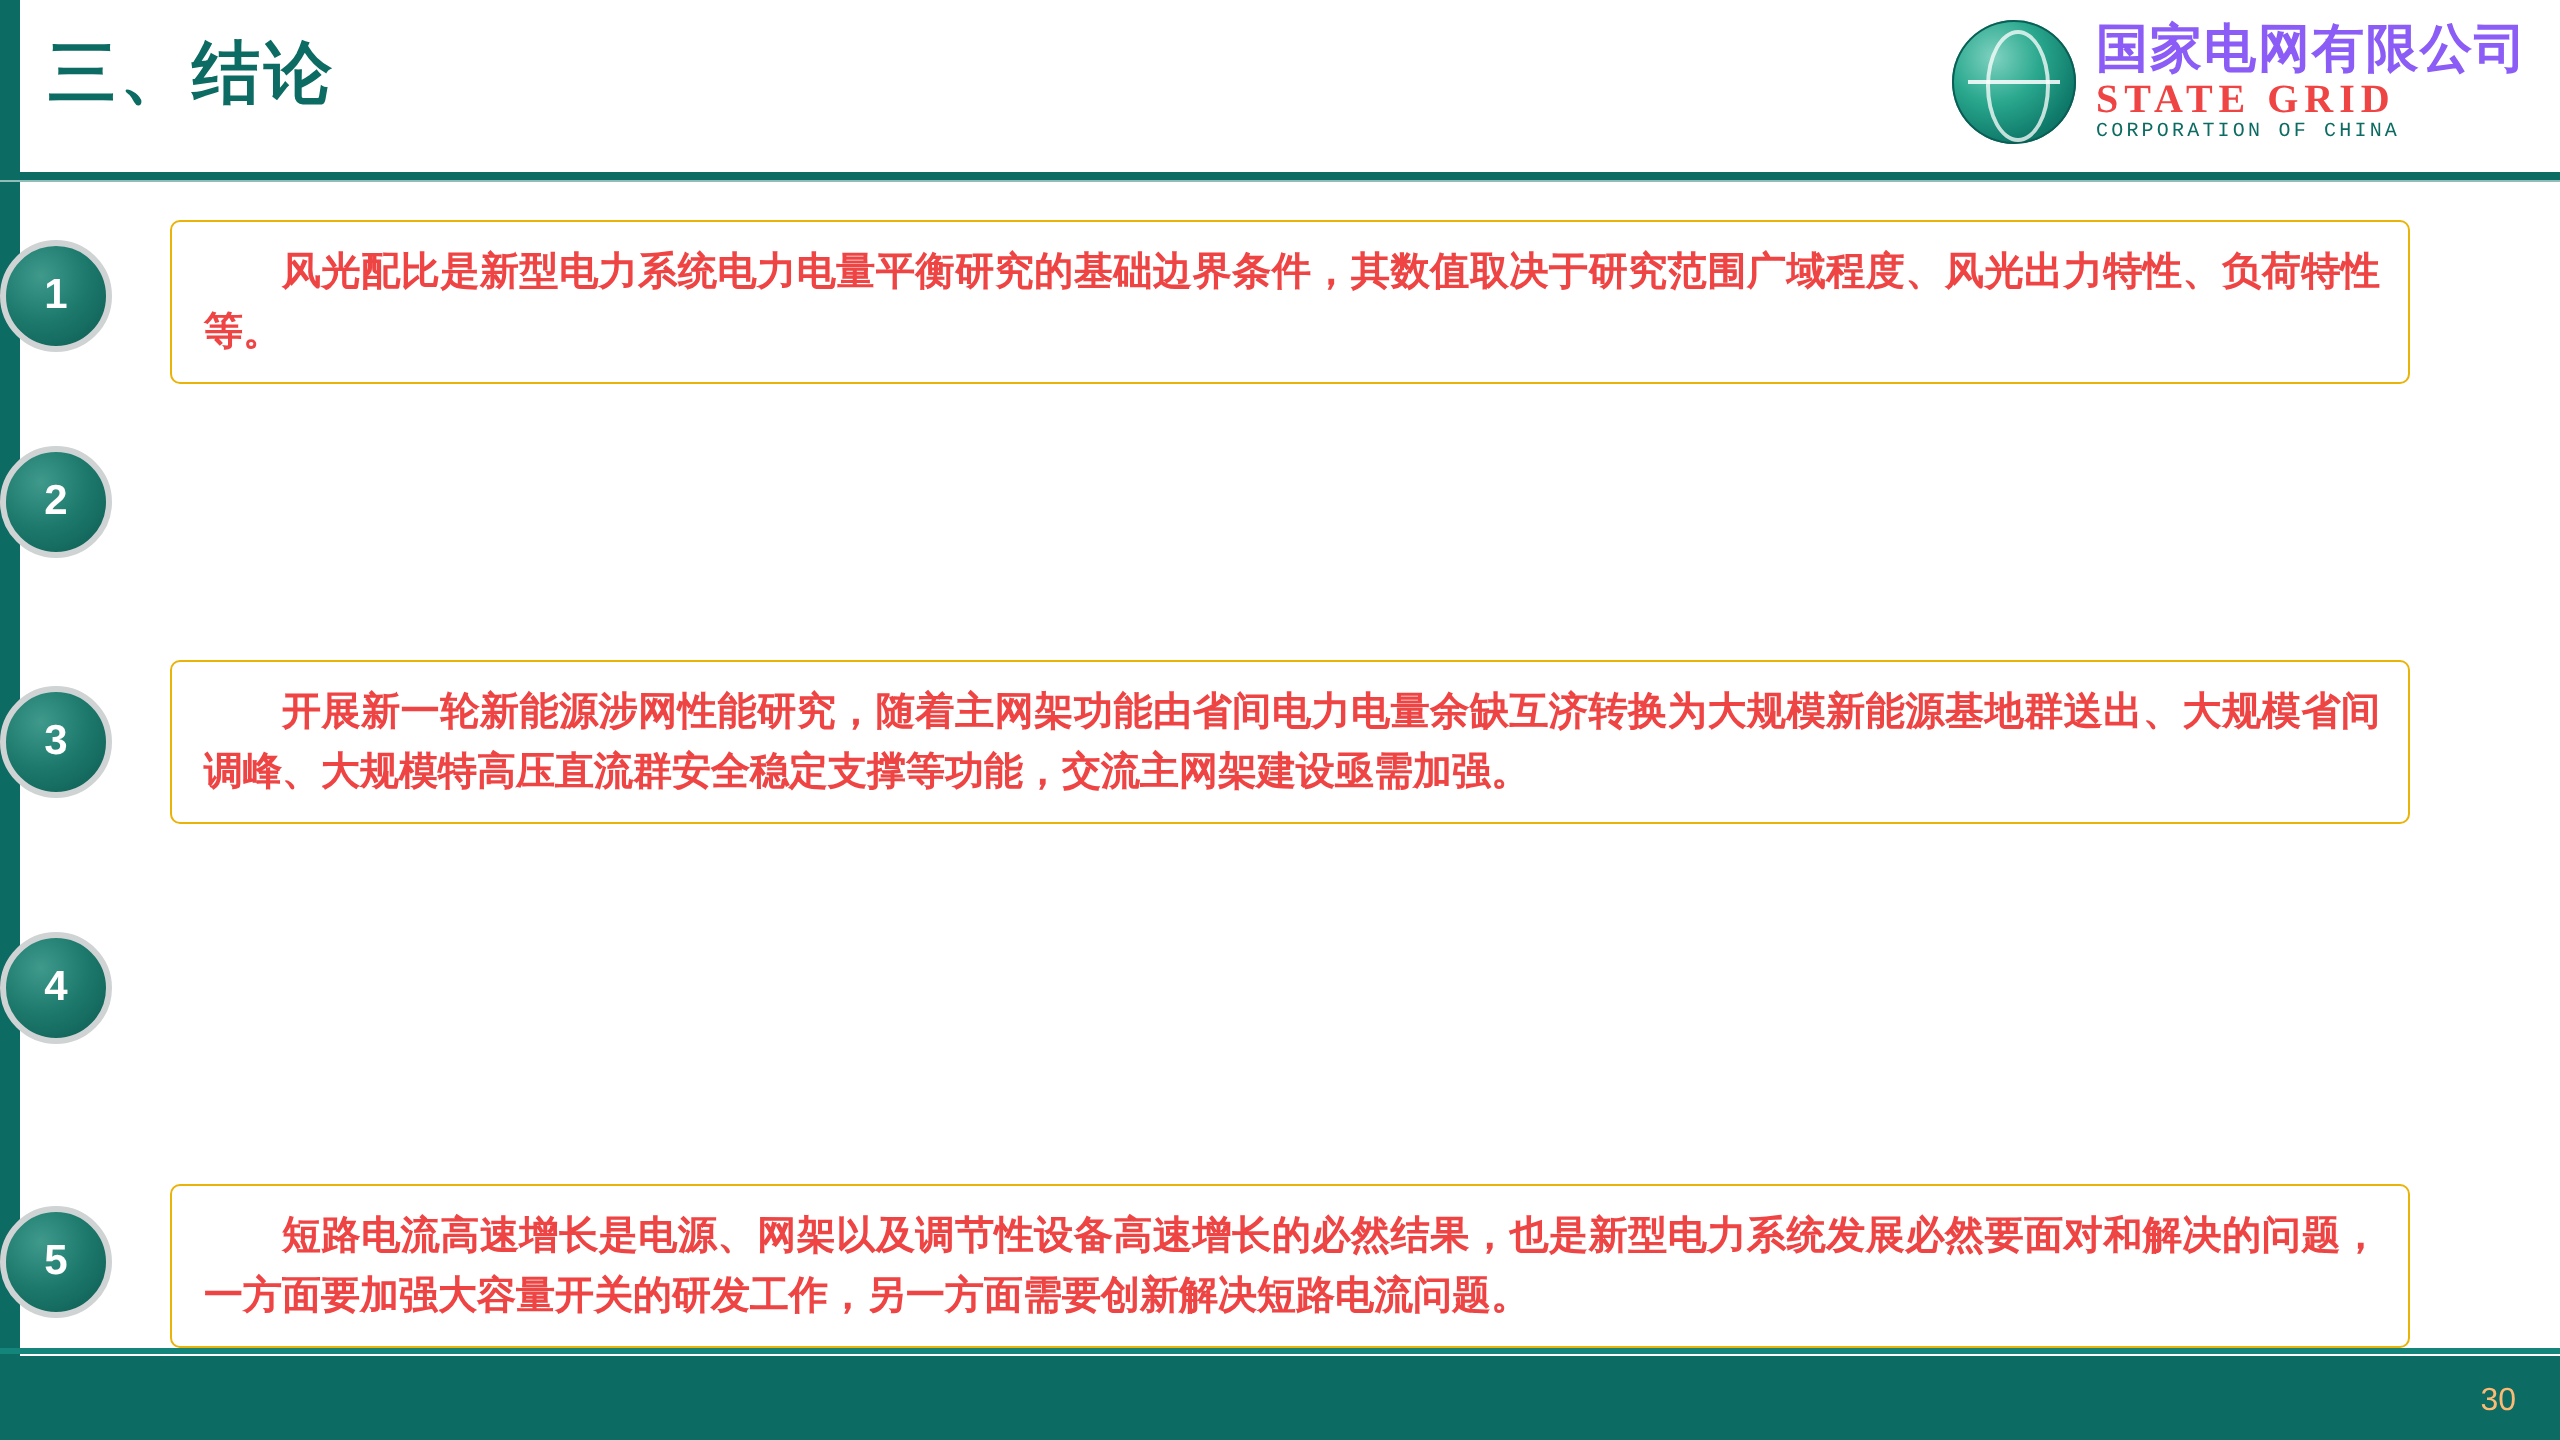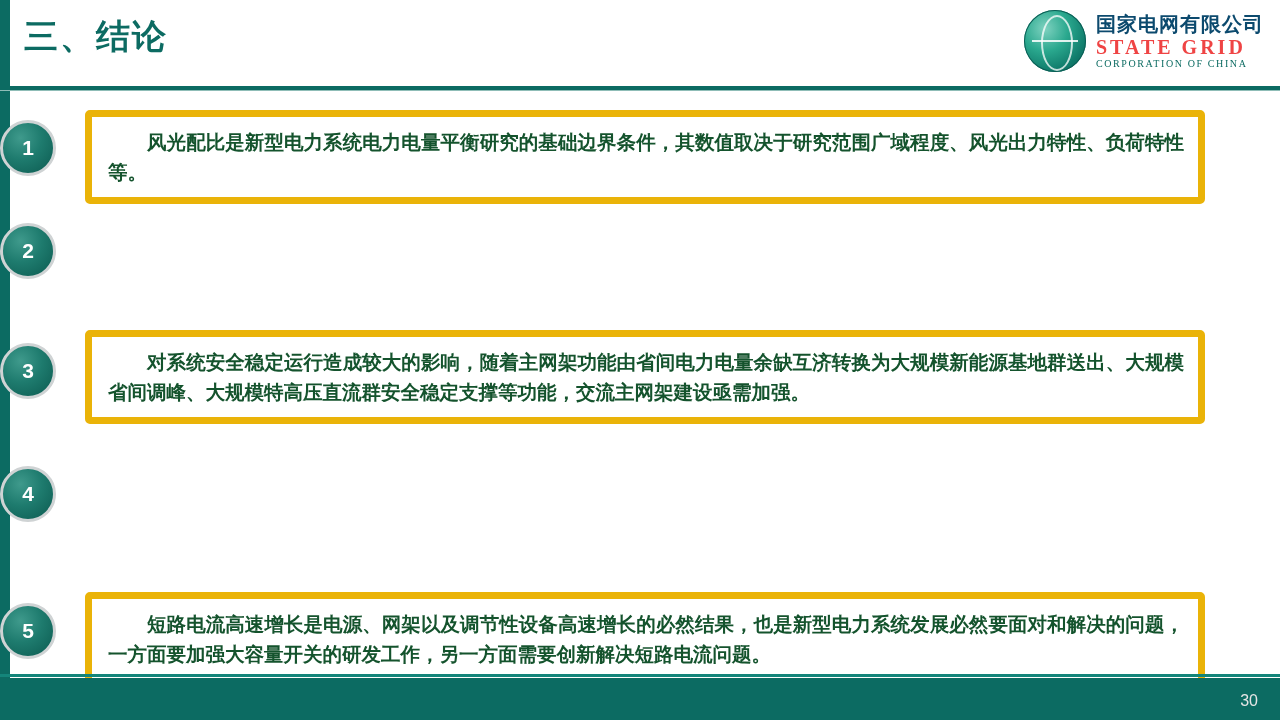--- a/index.html
+++ b/index.html
@@ -105,40 +105,40 @@
     border: 2px solid rgba(255,255,255,0.75);
     border-radius: 50%;
   }
   .logo-text {
     display: flex;
     flex-direction: column;
     align-items: flex-start;
     line-height: 1;
   }
   .logo-cn {
-    font-size: 20px;
-    font-weight: bold;
-    color: #0c4a6e;
+    font-size: 26px;
+    font-weight: bold;
+    color: #8b5cf6;
     letter-spacing: 1px;
     margin-bottom: 3px;
     text-align: center;
   }
   .logo-en1 {
     font-size: 20px;
     font-weight: bold;
     color: #ef4444;
     letter-spacing: 3px;
     font-family: "Liberation Serif", serif;
     margin-bottom: 2px;
   }
   .logo-en2 {
     font-size: 10px;
     color: #0c6b62;
     letter-spacing: 1.6px;
-    font-family: Liberation Serif, serif;
+    font-family: Liberation Mono, monospace;
   }
   
   .content {
     position: absolute;
     left: 0;
     top: 98px;
     width: 1280px;
     height: 580px;
   }
   .bullet {
@@ -156,26 +156,26 @@
     display: flex;
     align-items: center;
     justify-content: center;
     z-index: 3;
     font-family: "Liberation Sans", sans-serif;
   }
   .box {
     position: absolute;
     left: 85px;
     width: 1120px;
-    border: 7px solid #eab308;
+    border: 1px solid #eab308;
     border-radius: 5px;
     background: #ffffff;
     box-sizing: border-box;
     padding: 10px 14px 10px 16px;
-    color: #14532d;
+    color: #ef4444;
     font-size: 19.5px;
     font-weight: bold;
     line-height: 1.55;
     text-align: justify;
     font-family: "Liberation Sans", sans-serif;
   }
   .box p {
     margin: 0;
     text-indent: 2em;
   }
@@ -194,21 +194,21 @@
     left: 0;
     top: -4px;
     width: 1280px;
     height: 3px;
     background: #14857a;
   }
   .page-num {
     position: absolute;
     right: 22px;
     bottom: 10px;
-    color: #e5e5e5;
+    color: #fdba74;
     font-size: 16px;
     font-family: "Liberation Sans", sans-serif;
   }
 </style>
 </head>
 <body>
 
 <div class="slide">
 
   <div class="left-bar"></div>
@@ -233,21 +233,21 @@
 
     <div class="bullet" style="top:22px;">1</div>
     <div class="box" style="top:12px;">
       <p>风光配比是新型电力系统电力电量平衡研究的基础边界条件，其数值取决于研究范围广域程度、风光出力特性、负荷特性等。</p>
     </div>
 
     <div class="bullet" style="top:125px;">2</div>
 
     <div class="bullet" style="top:245px;">3</div>
     <div class="box" style="top:232px;">
-      <p>对系统安全稳定运行造成较大的影响，随着主网架功能由省间电力电量余缺互济转换为大规模新能源基地群送出、大规模省间调峰、大规模特高压直流群安全稳定支撑等功能，交流主网架建设亟需加强。</p>
+      <p>开展新一轮新能源涉网性能研究，随着主网架功能由省间电力电量余缺互济转换为大规模新能源基地群送出、大规模省间调峰、大规模特高压直流群安全稳定支撑等功能，交流主网架建设亟需加强。</p>
     </div>
 
     <div class="bullet" style="top:368px;">4</div>
 
     <div class="bullet" style="top:505px;">5</div>
     <div class="box" style="top:494px;">
       <p>短路电流高速增长是电源、网架以及调节性设备高速增长的必然结果，也是新型电力系统发展必然要面对和解决的问题，一方面要加强大容量开关的研发工作，另一方面需要创新解决短路电流问题。</p>
     </div>
 
   </div>

